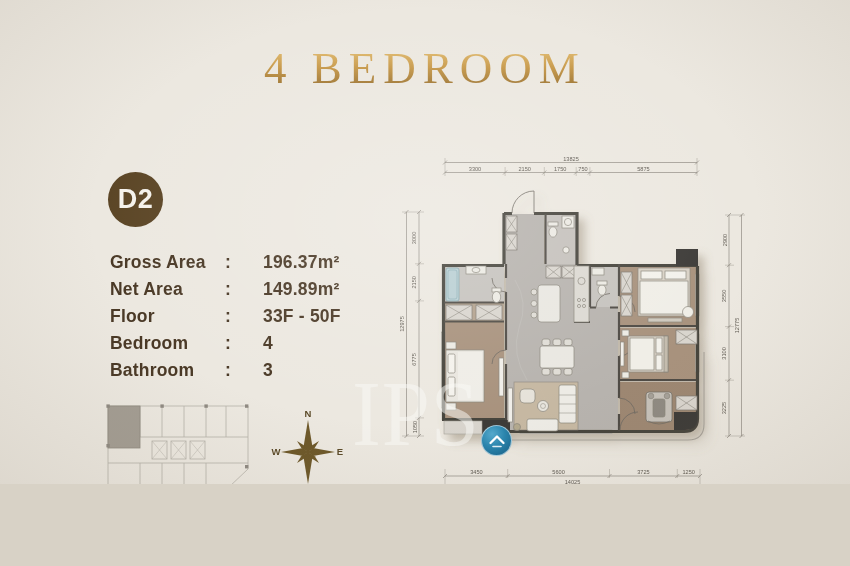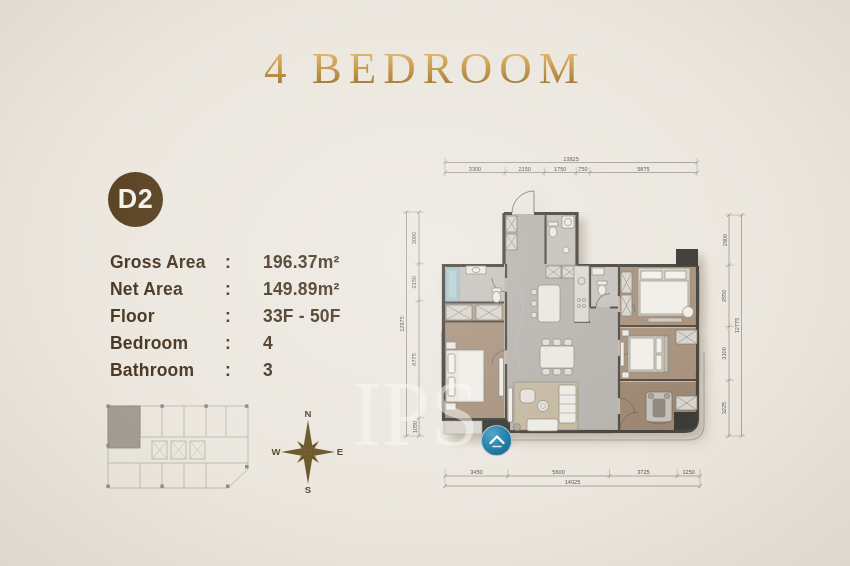--- a/index.html
+++ b/index.html
@@ -1,18 +1,18 @@
 <!DOCTYPE html>
 <html style="--c-background: #ece8e0; --c-gold: #b08a42; --c-brown: #5b4525; --c-text: #4a3926; --c-wall: #47443e; --c-marble: #b7b3ae; --c-wood: #a8927d; --c-blue: #2b85ad;"><head>
 <meta charset="utf-8">
 <style>
   * { margin:0; padding:0; box-sizing:border-box; }
   html,body { background:#d8d2c6; }
   .canvas {
-    position:relative; width:850px; height:566px; overflow:hidden;
+    position:relative; width:850px; height:484px; overflow:hidden;
     background: var(--c-background, #ece8e0);
     font-family:"Liberation Sans", sans-serif;
   }
   .canvas::after{
     content:""; position:absolute; inset:0; pointer-events:none;
     background: radial-gradient(ellipse at 50% 45%, rgba(255,255,255,0.18) 0%, rgba(255,255,255,0) 55%, rgba(125,110,88,0.13) 100%);
   }
   .title{
     position:absolute; left:0; top:42px; width:850px; text-align:center;
     font-family:"Liberation Serif", serif; font-weight:normal;

